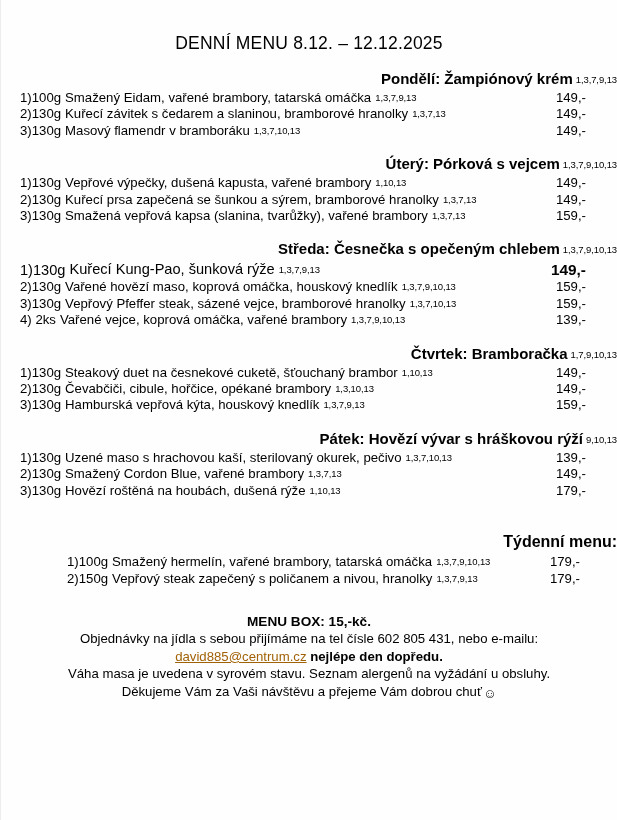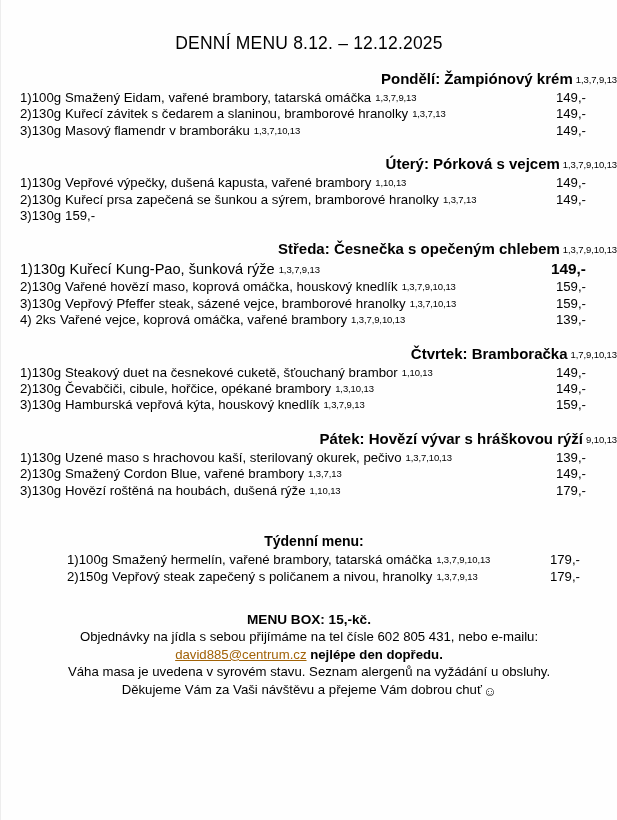--- a/index.html
+++ b/index.html
@@ -51,21 +51,21 @@
     vertical-align: 1px;
     padding-left: 3px;
   }
 
   .items {
     padding: 0 12px 0 19px;
   }
 
   .item {
     display: flex;
-    align-items: flex-start;
+    align-items: flex-end;
     font-size: 13.2px;
     line-height: 16.4px;
     white-space: nowrap;
   }
   .item .num {
     flex: 0 0 auto;
     padding-right: 4px;
   }
   .item .desc {
     flex: 1 1 auto;
@@ -89,22 +89,22 @@
   }
   .item.emph .price {
     font-weight: bold;
     font-size: 15.4px;
   }
 
   .weekly-block {
     margin-top: 34px;
   }
   .weekly-heading {
-    text-align: center;
-    font-size: 14px;
+    text-align: right;
+    font-size: 16px;
     font-weight: bold;
     padding-left: 10px;
     margin-bottom: 3px;
   }
   .weekly-items {
     padding: 0 12px 0 66px;
   }
   .weekly-items .price {
     padding-right: 25px;
   }
@@ -168,20 +168,21 @@
             <span class="desc">Vepřové výpečky, dušená kapusta, vařené brambory<span class="allerg">1,10,13</span></span>
             <span class="price">149,-</span>
           </div>
           <div class="item">
             <span class="num">2)130g</span>
             <span class="desc">Kuřecí prsa zapečená  se šunkou a sýrem,  bramborové  hranolky<span class="allerg">1,3,7,13</span></span>
             <span class="price">149,-</span>
           </div>
           <div class="item">
             <span class="num">3)130g</span>
+            <span class="desc">Smažená vepřová kapsa (slanina, tvarůžky), vařené brambory<span class="allerg">1,3,7,13</span></span>
             <span class="price">159,-</span>
           </div>
         </div>
       </div>
       <div class="day-block">
         <div class="day-heading">Středa: Česnečka s opečeným chlebem<span class="allerg">1,3,7,9,10,13</span></div>
         <div class="items">
           <div class="item emph">
             <span class="num">1)130g</span>
             <span class="desc">Kuřecí Kung-Pao,  šunková rýže<span class="allerg">1,3,7,9,13</span></span>

